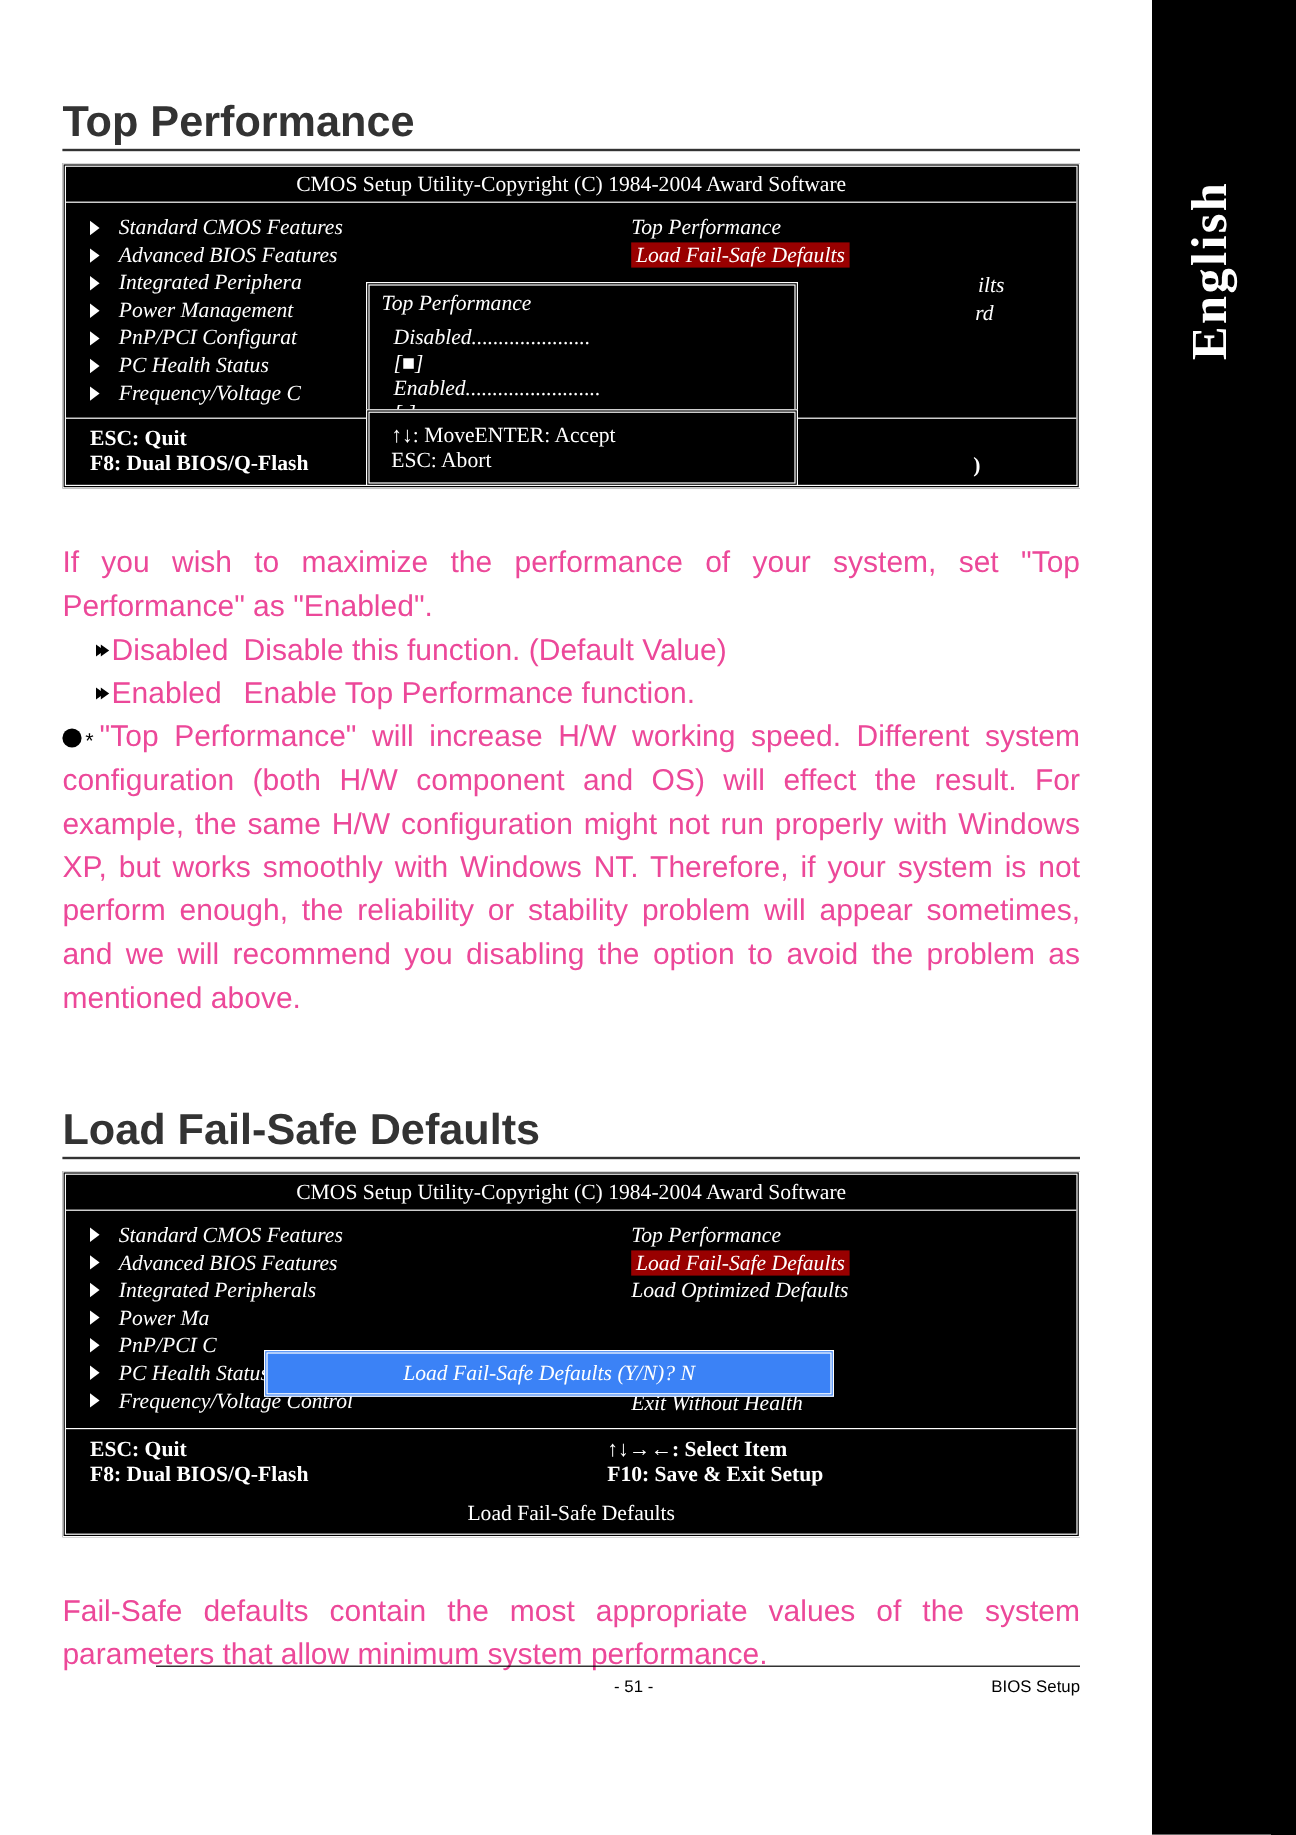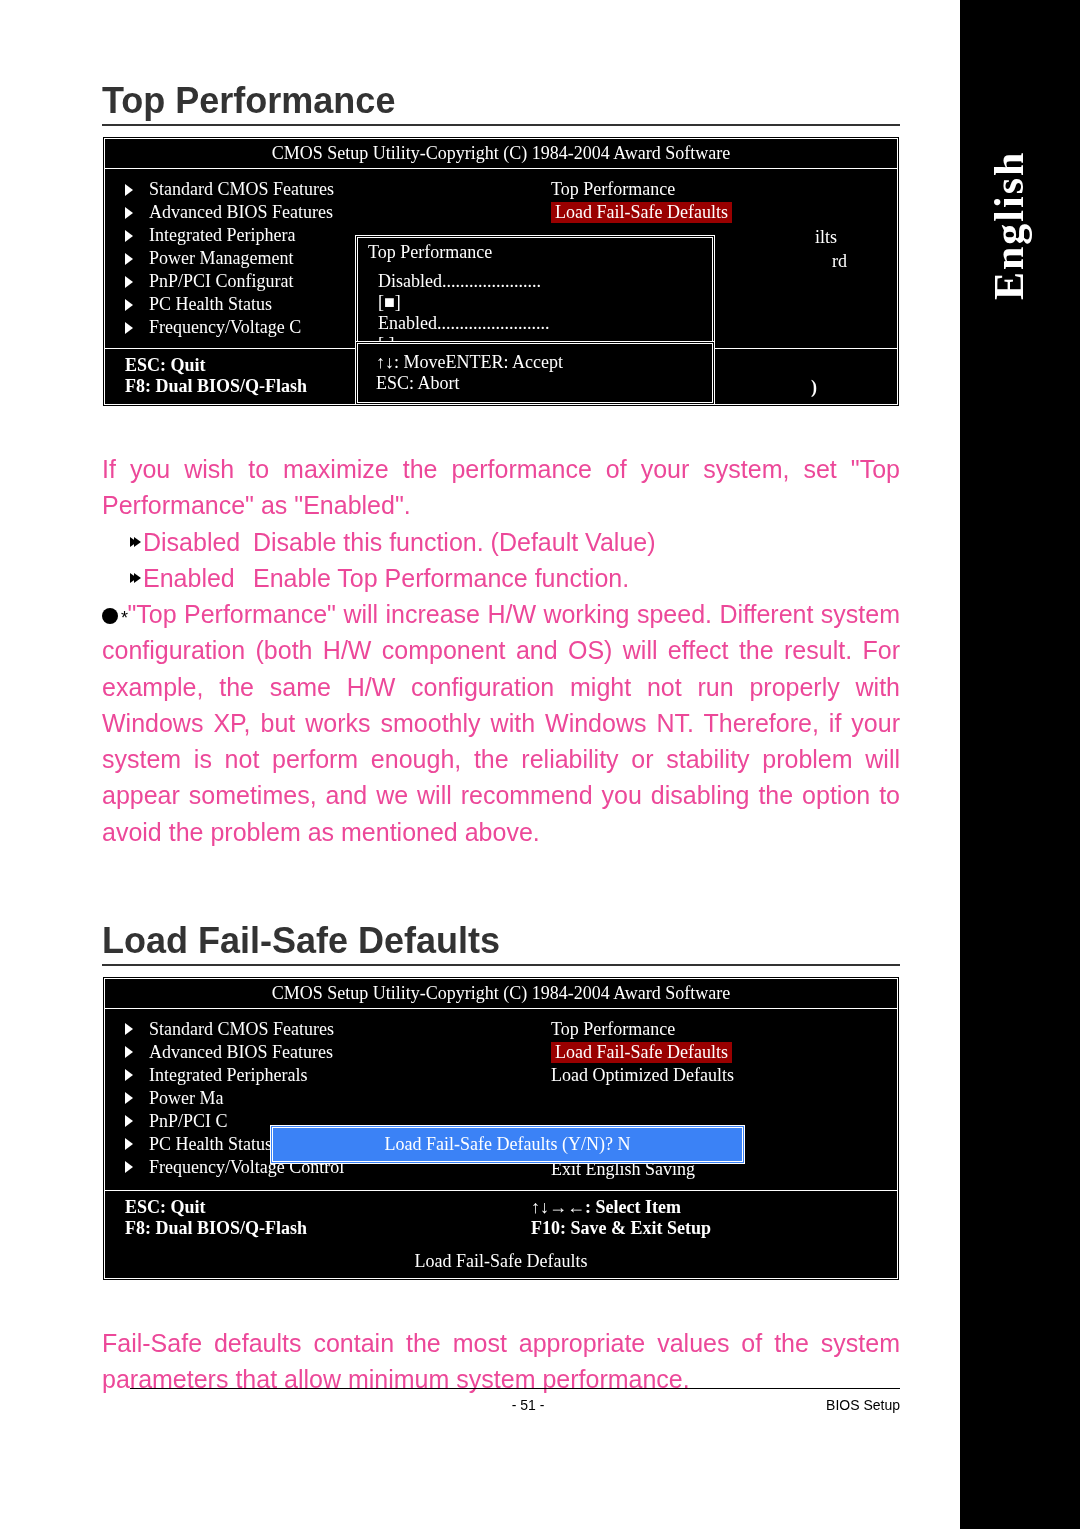--- a/index.html
+++ b/index.html
@@ -10,21 +10,21 @@
     font-family: Arial, Helvetica, sans-serif;
     position: relative;
     color: #000;
   }
   .page {
     position: absolute;
     left: 0;
     top: 0;
     width: 960px;
     height: 1513px;
-    padding: 80px 60px 0 102px;
+    padding: 80px 60px 0 52px;
   }
   .black-strip {
     position: absolute;
     right: 0;
     top: 0;
     width: 120px;
     height: 1529px;
     background: #000;
   }
   .lang-label {
@@ -63,20 +63,21 @@
   .bios-title {
     text-align: center;
     padding: 4px 0;
     border-bottom: 1px solid #fff;
   }
   .bios-body {
     display: flex;
     border-bottom: 1px solid #fff;
     position: relative;
     min-height: 180px;
+    font-style: italic;
   }
   .bios-col {
     width: 50%;
     padding: 8px 20px;
   }
   .bios-item {
     display: flex;
     align-items: center;
     margin: 2px 0;
   }
@@ -247,21 +248,21 @@
       </div>
       <div class="bios-col">
         <div class="bios-item" style="margin-left:30px">
             <span>Top Performance</span>
           </div>
         <div class="bios-item" style="margin-left:30px">
             <span class="hl">Load Fail-Safe Defaults</span>
           </div>
       </div>
       <div class="cut-right" style="top:58px;right:60px"><span>ilts</span></div>
-      <div class="cut-right" style="top:82px;right:50px"><span>rd</span></div>
+      <div class="cut-right" style="top:82px;right:69px"><span>rd</span></div>
 
       <div class="overlay-box overlay1">
         <div class="ov-title">Top Performance</div>
         <div class="ov-body">
           <div class="ov-line">
             <span><span>Disabled</span><span>......................</span></span>
             <span>[■]</span>
           </div>
           <div class="ov-line">
             <span><span>Enabled</span><span>.........................</span></span>
@@ -353,21 +354,21 @@
           </div>
         <div class="bios-item" style="margin-left:30px">
             <span>Load Optimized Defaults</span>
           </div>
         <div class="bios-item" style="margin-left:30px;height:22px"></div>
         <div class="bios-item" style="margin-left:30px;height:22px"></div>
         <div class="bios-item" style="margin-left:30px">
             <span>Save &amp; Exit Setup</span>
           </div>
         <div class="bios-item" style="margin-left:30px">
-            <span>Exit English Saving</span>
+            <span>Exit Without Health</span>
           </div>
       </div>
       <div class="overlay-box overlay2">
         <span>Load Fail-Safe Defaults (Y/N)? N</span>
       </div>
     </div>
     <div class="bios-footer">
       <div class="fcol">
         <div>ESC: Quit</div>
         <div>F8: Dual BIOS/Q-Flash</div>

